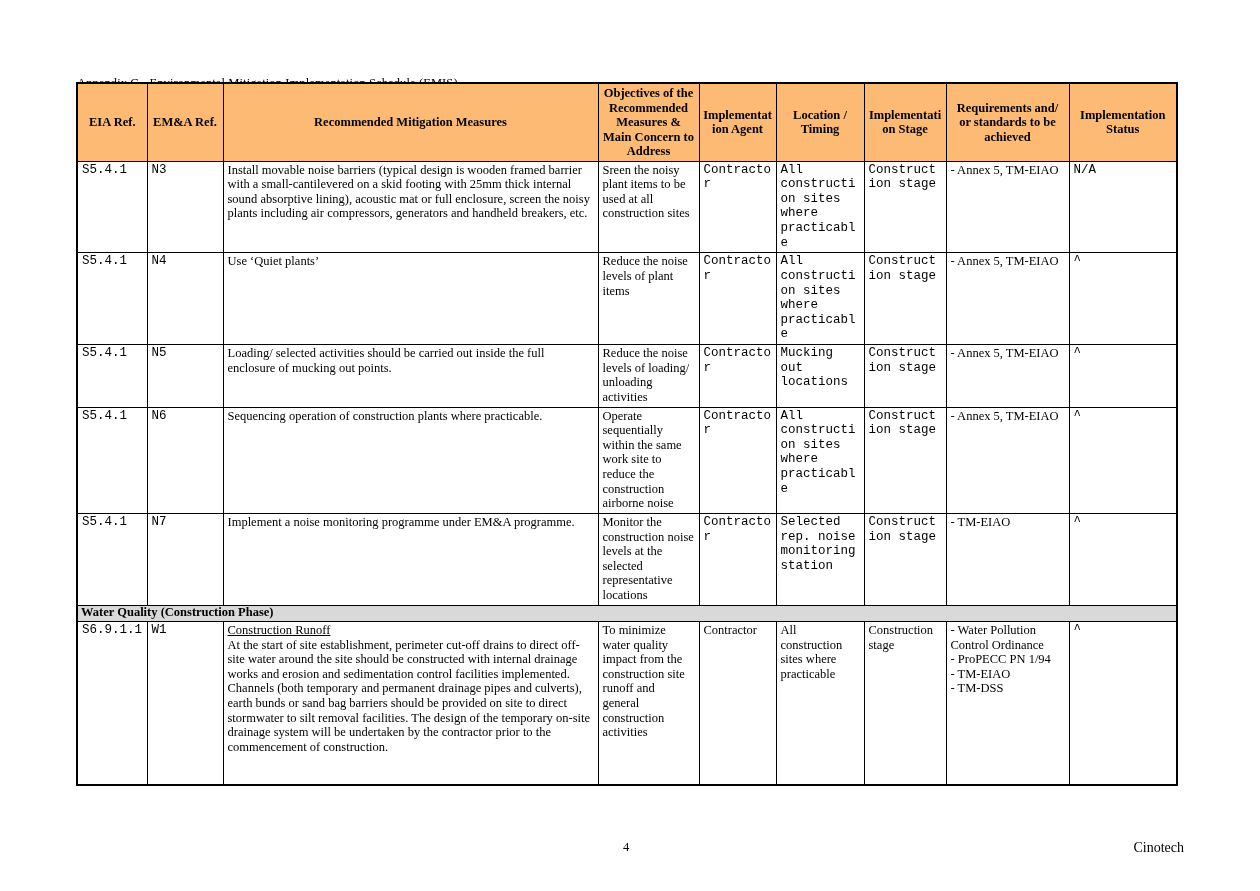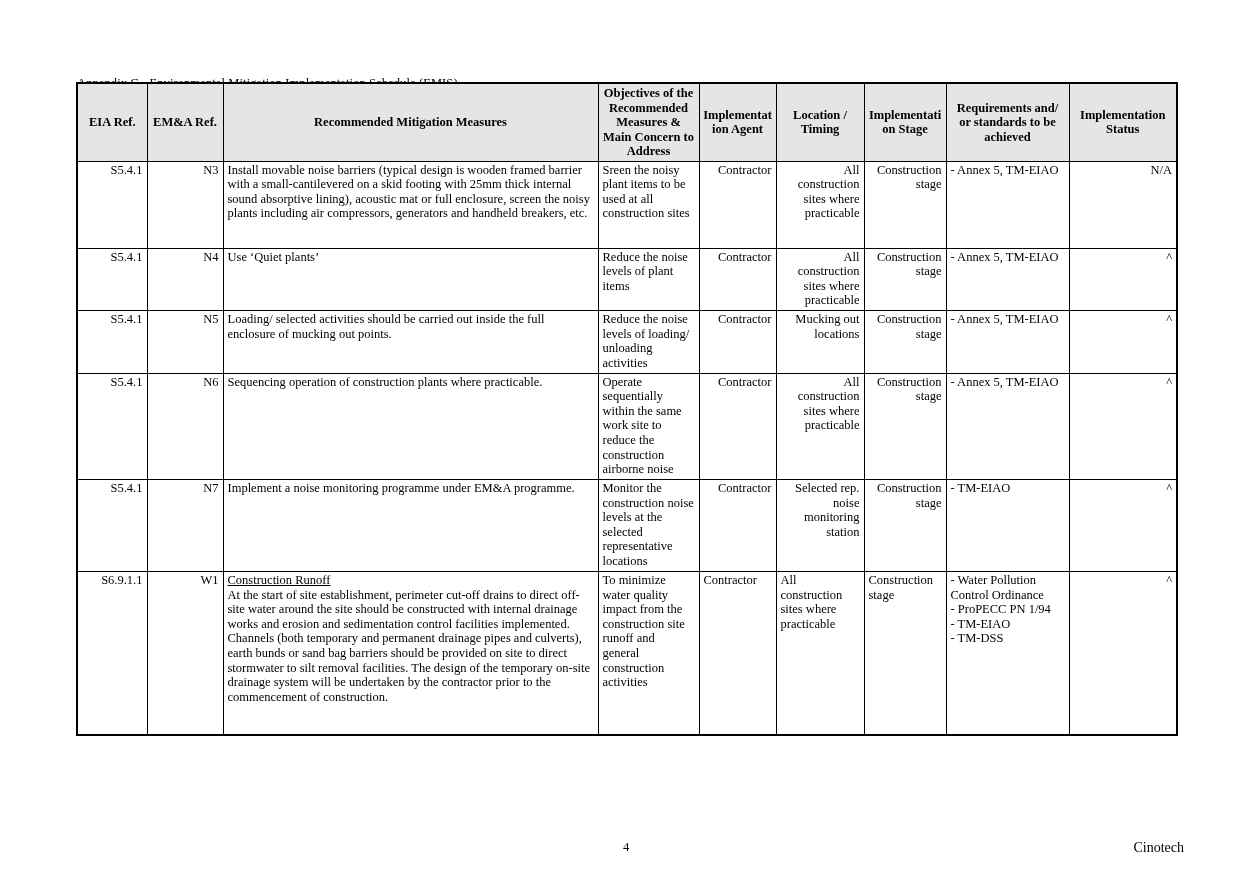--- a/index.html
+++ b/index.html
@@ -13,25 +13,25 @@
   table.emis {
     position:absolute; top:82px; left:76px; width:1100px;
     border-collapse:collapse; table-layout:fixed; border:2px solid #000;
   }
   table.emis th, table.emis td {
     border:1px solid #000; font-size:12.5px; line-height:1.17;
     vertical-align:top; padding:1px 4px 2px 4px; overflow:hidden;
     overflow-wrap:break-word;
   }
   table.emis th {
-    background:#e5e5e5; font-weight:bold; text-align:center; vertical-align:middle;
+    background:#fdba74; font-weight:bold; text-align:center; vertical-align:middle;
     padding:2px 3px; line-height:1.16;
   }
   th.brk { word-break:break-all;margin-left:8px; }
-  td.ta-c { text-align:right; }
+  td.ta-c { text-align:left;font-family:Liberation Mono, monospace; }
   .pre { white-space:pre-line; }
   .u { text-decoration:underline; }
   tr.section-row td {
     background:#d9d9d9; font-weight:bold; text-align:left; padding:0 3px; line-height:1.1;
   }
   .footer-pagenum {
     position:absolute; top:840px; left:76px; width:1100px; text-align:center; font-size:12.5px;
   }
   .footer-company {
     position:absolute; top:840px; left:76px; width:1108px; text-align:right; font-size:14px;
@@ -116,20 +116,23 @@
       <td class="ta-c">S5.4.1</td>
       <td class="ta-c">N7</td>
       <td>Implement a noise monitoring programme under EM&amp;A programme.</td>
       <td>Monitor the construction noise levels at the selected representative locations</td>
       <td class="ta-c">Contractor</td>
       <td class="ta-c">Selected rep. noise monitoring station</td>
       <td class="ta-c">Construction stage</td>
       <td>- TM-EIAO</td>
       <td class="ta-c">^</td>
     </tr>
+    <tr class="section-row" style="height:16px">
+      <td colspan="9">Water Quality (Construction Phase)</td>
+    </tr>
     <tr style="height:164px">
       <td class="ta-c">S6.9.1.1</td>
       <td class="ta-c">W1</td>
       <td>
         <div class="u">Construction Runoff</div>
         <div>At the start of site establishment, perimeter cut-off drains to direct off-site water around the site should be constructed with internal drainage works and erosion and sedimentation control facilities implemented.  Channels (both temporary and permanent drainage pipes and culverts), earth bunds or sand bag barriers should be provided on site to direct stormwater to silt removal facilities.  The design of the temporary on-site drainage system will be undertaken by the contractor prior to the commencement of construction.</div>
       </td>
       <td>To minimize water quality impact from the construction site runoff and general construction activities</td>
       <td>Contractor</td>
       <td>All construction sites where practicable</td>

